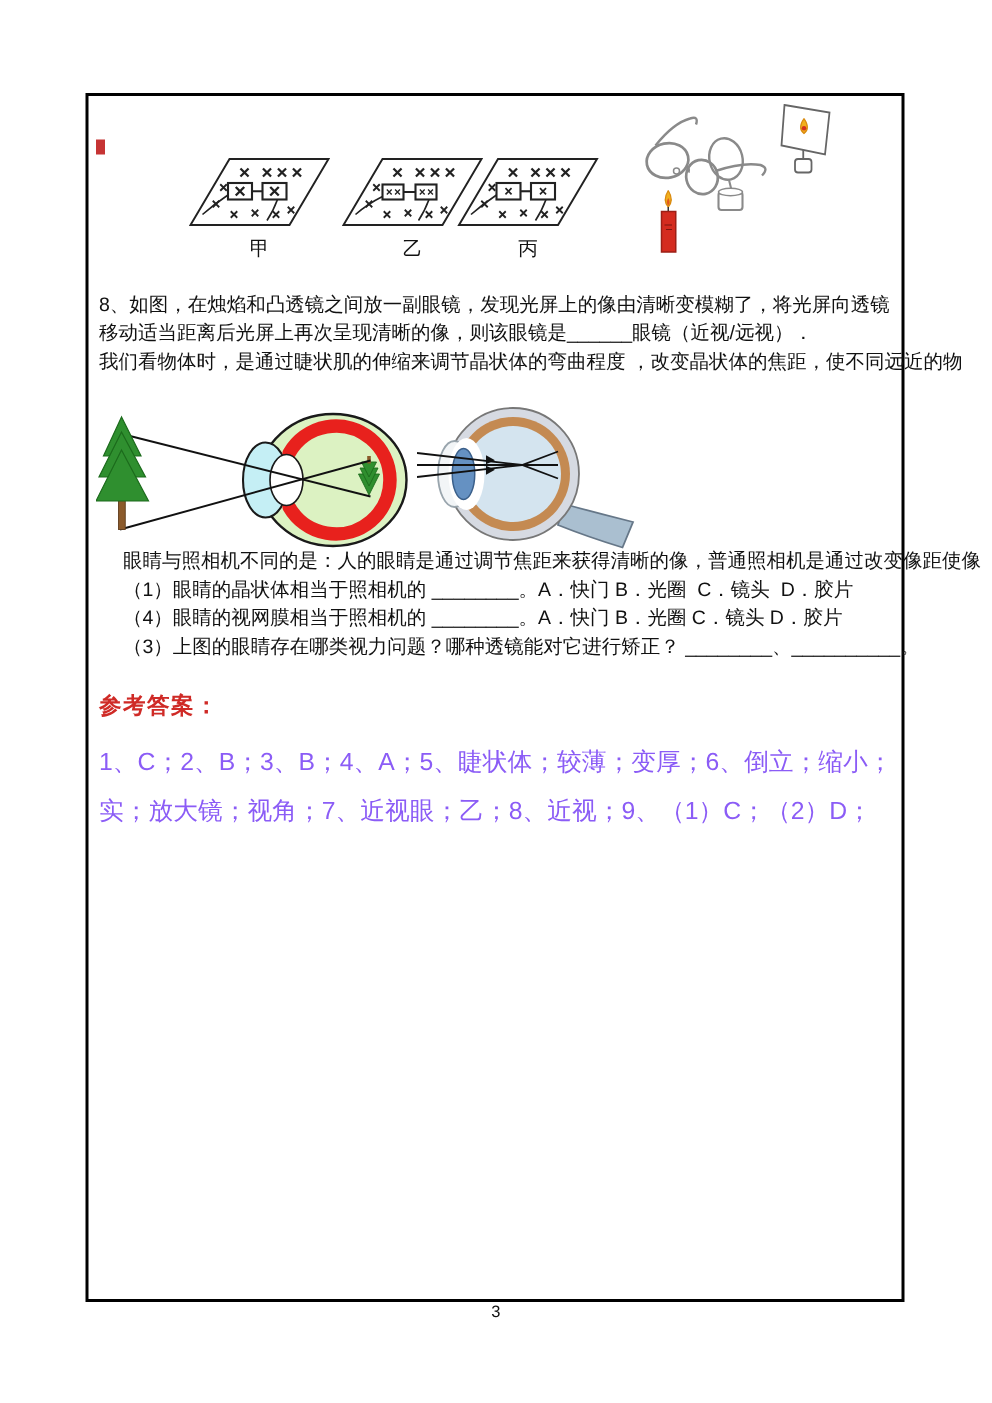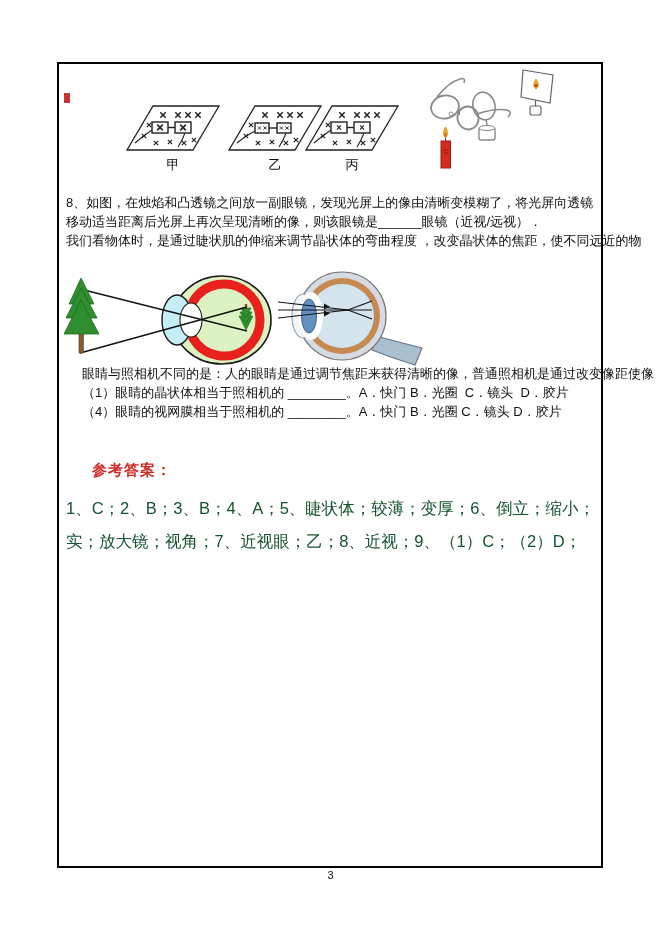--- a/index.html
+++ b/index.html
@@ -181,24 +181,25 @@
       <path d="M0,50 L70,42 L94,33" stroke="#111" stroke-width="1.2" fill="none"></path>
       <path d="M0,42 L94,42" stroke="#111" stroke-width="1.2" fill="none"></path>
       <polygon points="46,35.5 52,38.8 46,41.5" fill="#111"></polygon>
       <polygon points="46,48.5 52,45.2 46,42.5" fill="#111"></polygon>
     </svg>
 
     <div class="textblock" style="top:301px;margin-left:16px;">
       <div class="tline">眼睛与照相机不同的是：人的眼睛是通过调节焦距来获得清晰的像，普通照相机是通过改变像距使像</div>
       <div class="tline">（1）眼睛的晶状体相当于照相机的 ________。A．快门 B．光圈  C．镜头  D．胶片</div>
       <div class="tline">（4）眼睛的视网膜相当于照相机的 ________。A．快门 B．光圈 C．镜头 D．胶片</div>
-    </div>
-
-    <div class="answers-heading" style="top:397px;color:#cf2a26;margin-left:26px;">参考答案：</div>
-    <div class="answers-body" style="top:428px;color:#14532d;">
+      <div class="tline">（3）上图的眼睛存在哪类视力问题？哪种透镜能对它进行矫正？ ________、__________。</div>
+    </div>
+
+    <div class="answers-heading" style="top:397px;color:#cf2a26;">参考答案：</div>
+    <div class="answers-body" style="top:428px;color:#8b5cf6;">
       <div class="ans-line">1、C；2、B；3、B；4、A；5、睫状体；较薄；变厚；6、倒立；缩小；</div>
       <div class="ans-line">实；放大镜；视角；7、近视眼；乙；8、近视；9、（1）C；（2）D；</div>
     </div>
 
   </div>
 
   <div class="page-number">3</div>
 </div>
 
 </body></html>

